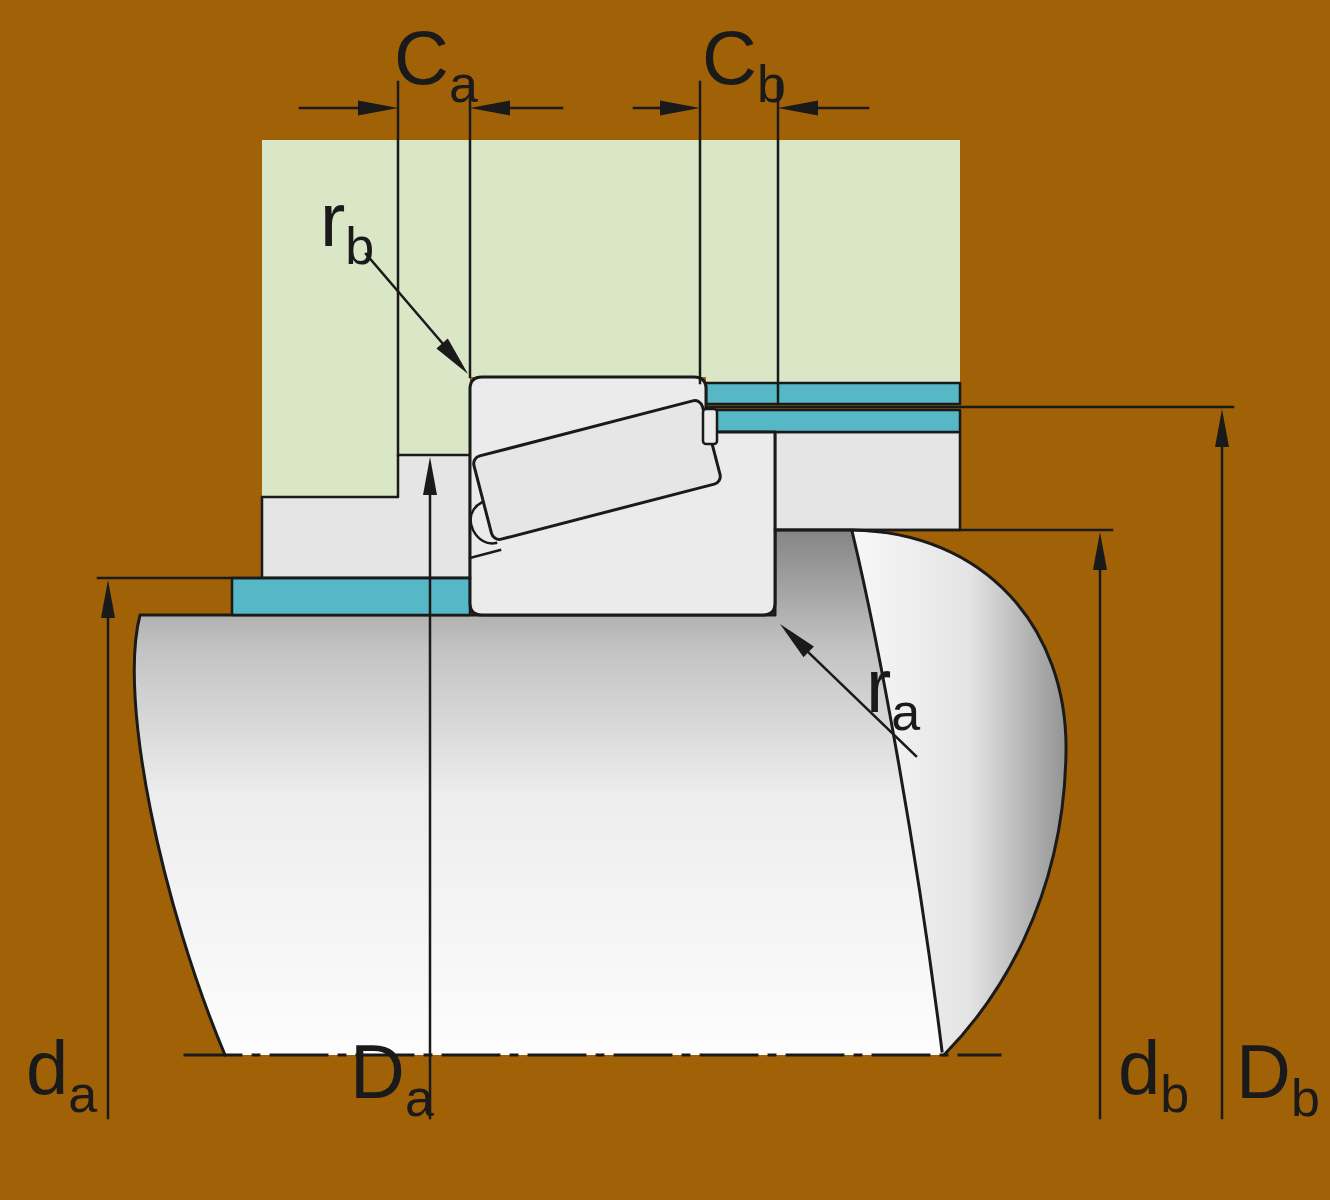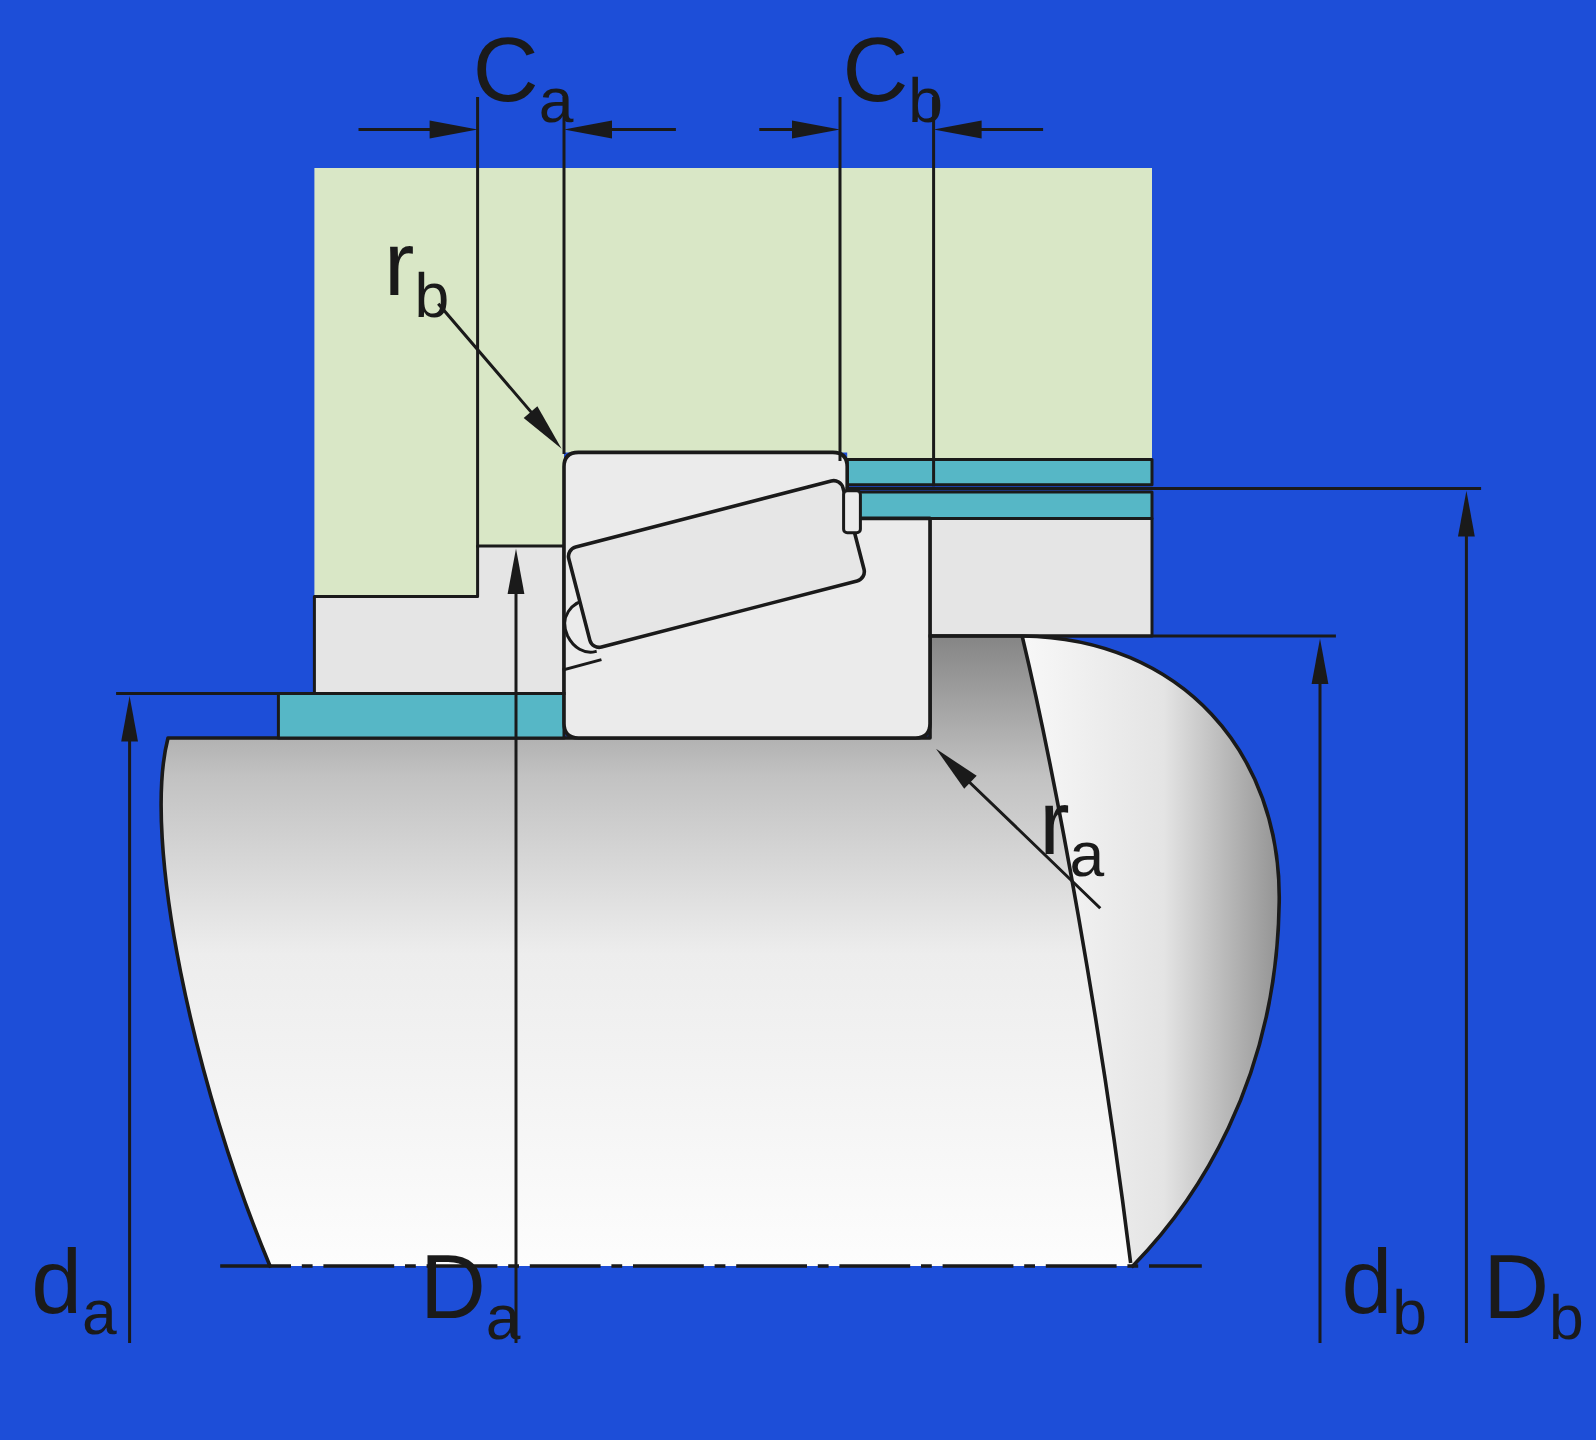--- a/index.html
+++ b/index.html
@@ -1,20 +1,20 @@
 <!DOCTYPE html>
 <html><head>
 <meta charset="utf-8">
 <style>
   html, body { margin: 0; padding: 0; background: #ffffff; }
   .stage {
     position: relative;
     width: 1330px;
     height: 1200px;
-    background: #1d4ed8;
+    background: #a16207;
     overflow: hidden;
     font-family: "Liberation Sans", sans-serif;
   }
   svg { display: block; }
   .lbl  { font-family: "Liberation Sans", sans-serif; font-size: 76px; }
   .sub  { font-size: 52px; }
 </style>
 </head>
 <body>
 

